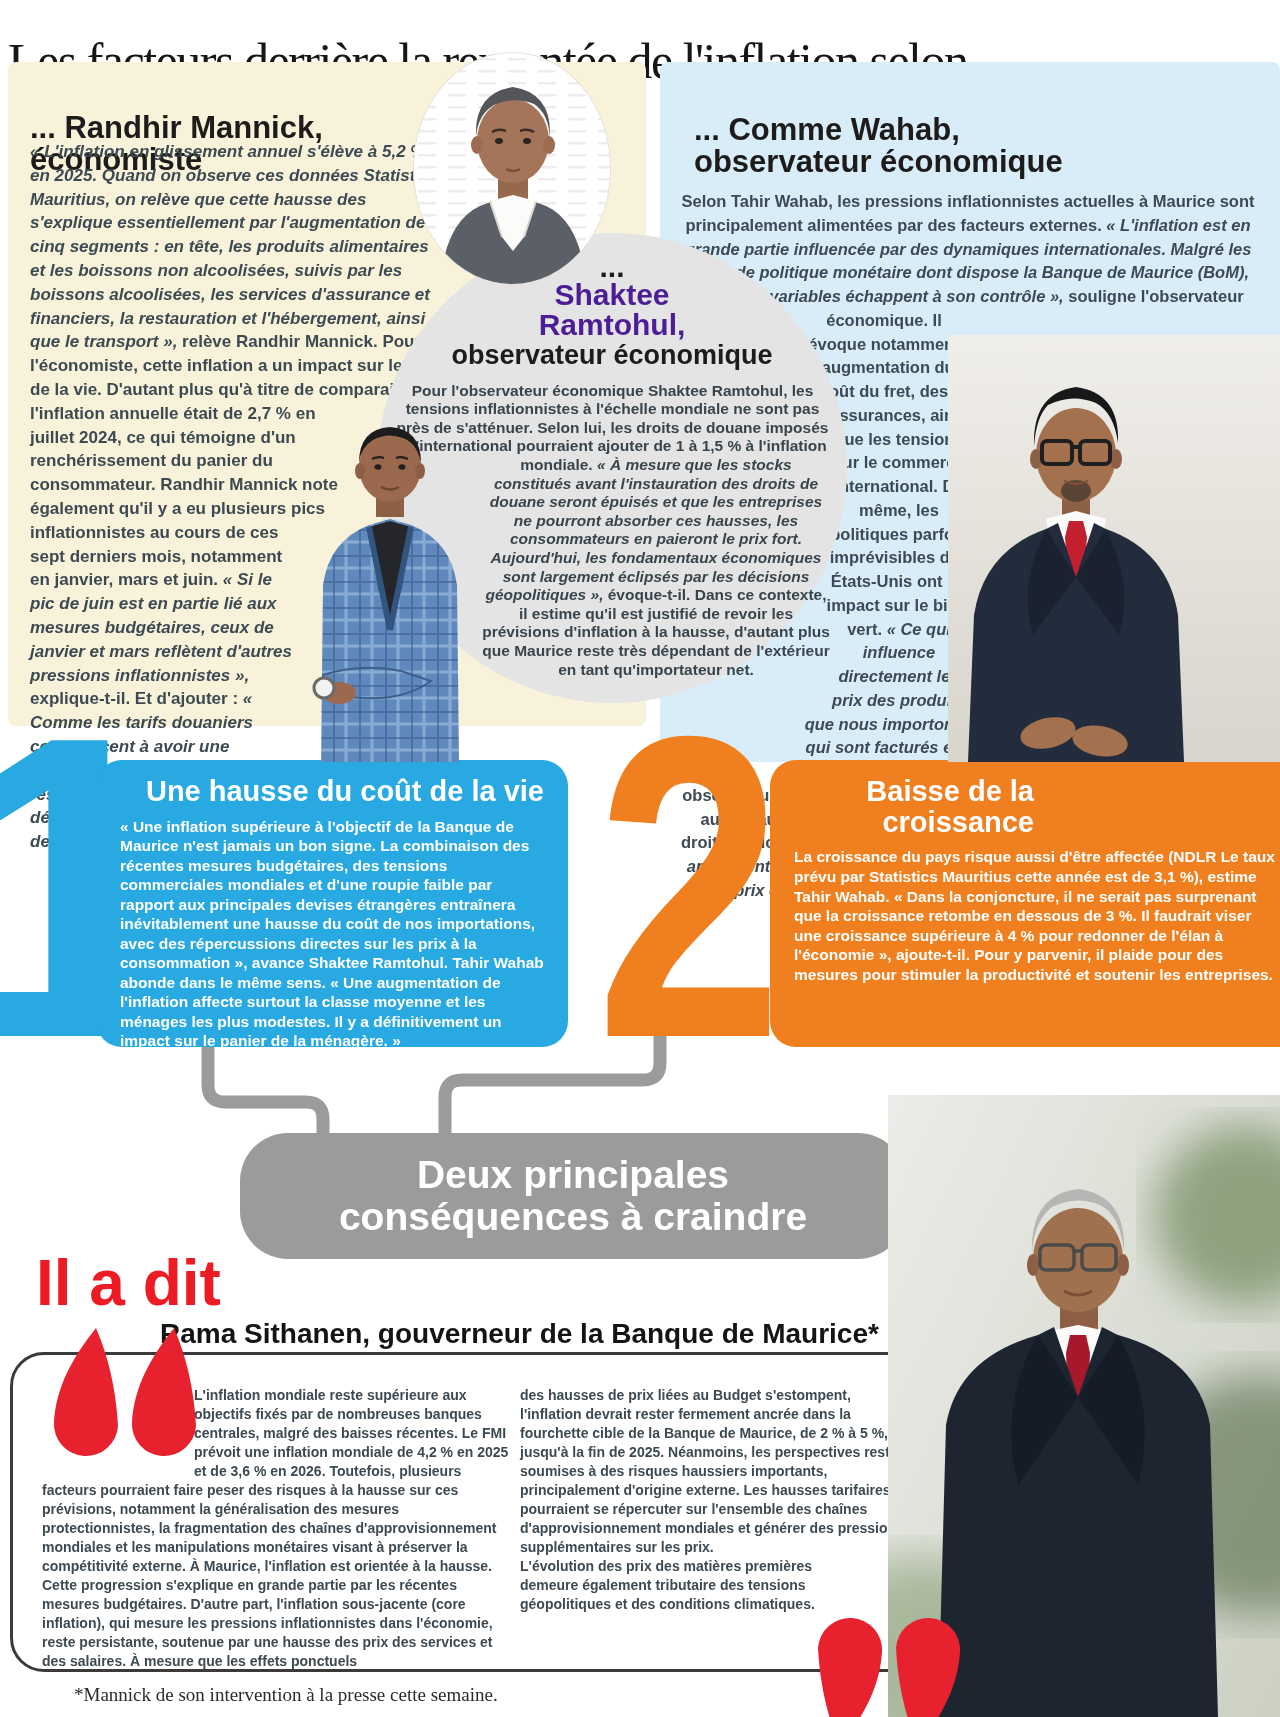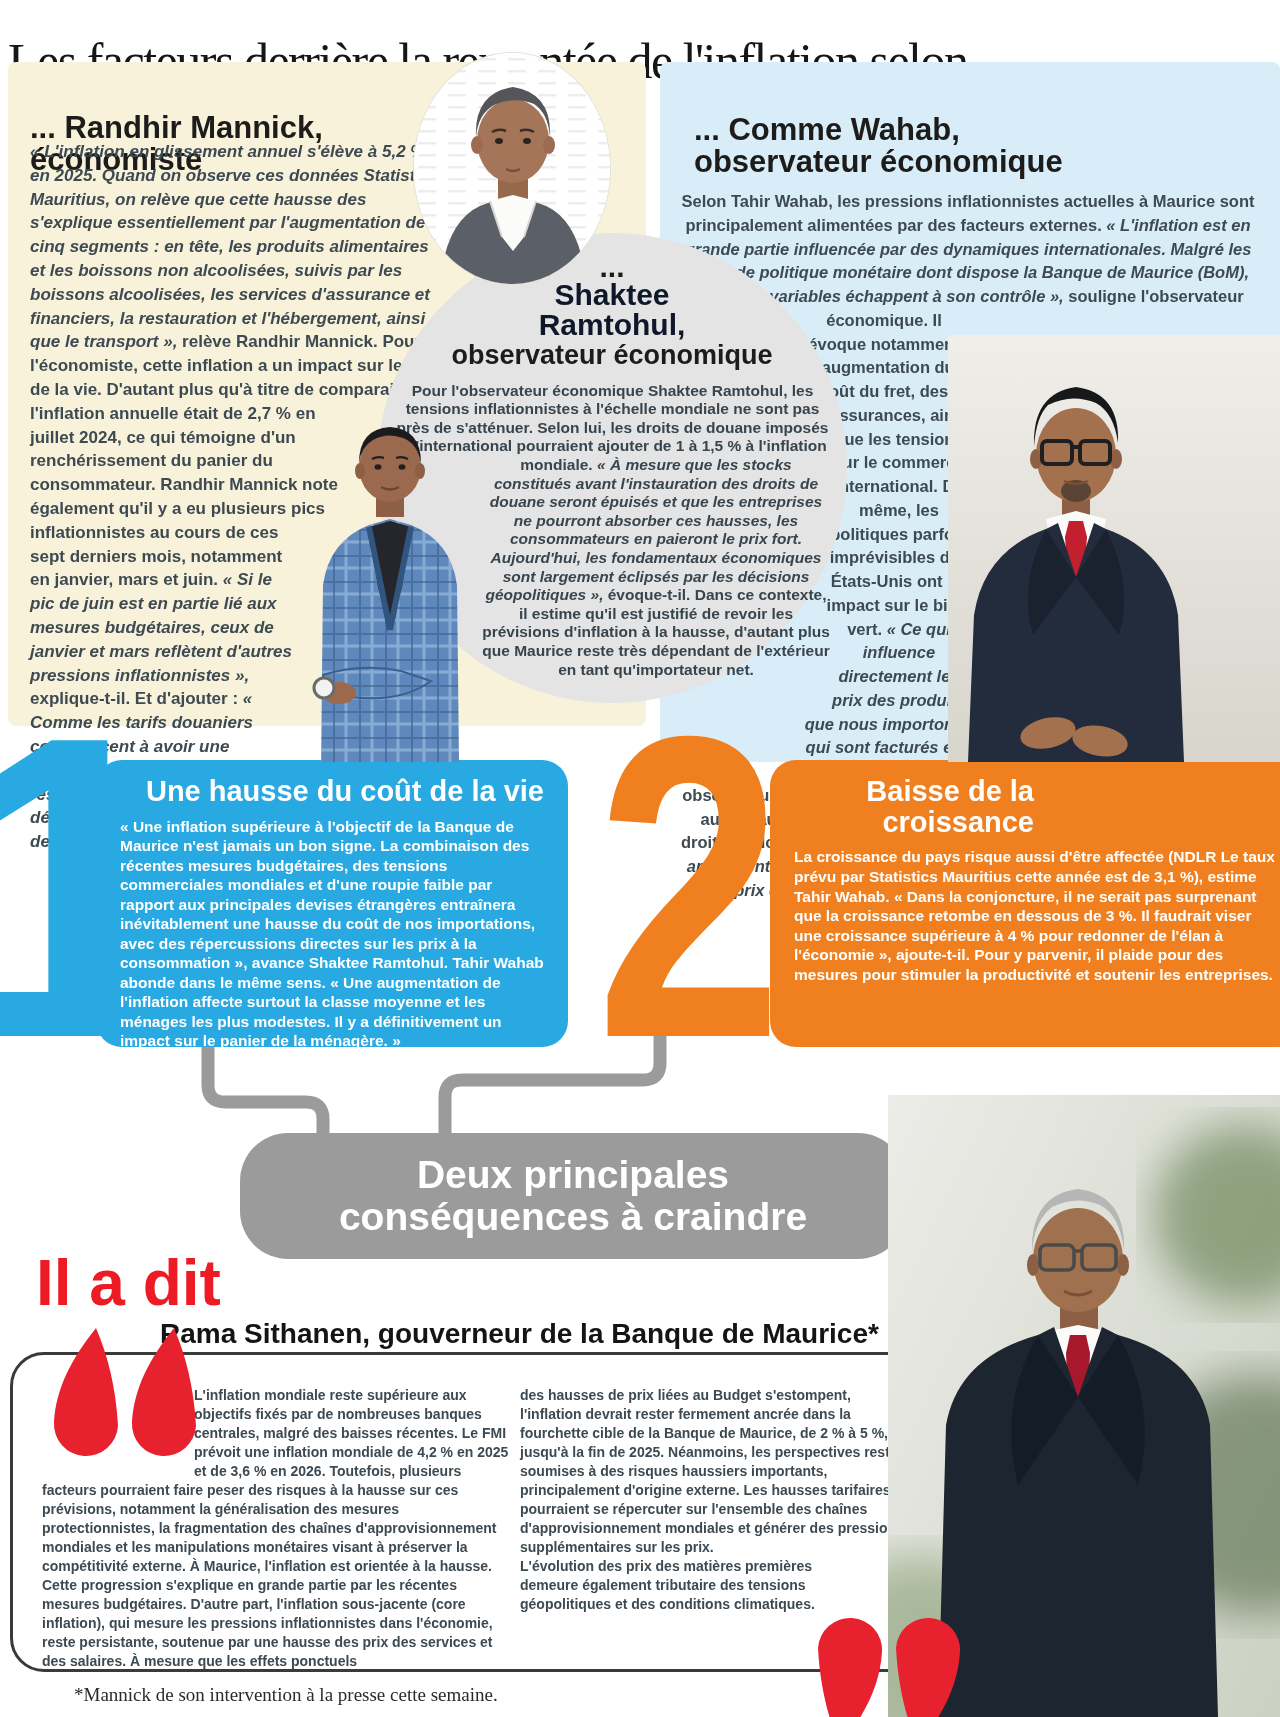--- a/index.html
+++ b/index.html
@@ -30,21 +30,21 @@
   .tl1{width:1px;height:118px;}
   .tl2{width:118px;height:92px;}
   .tl3{width:148px;height:272px;}
   .tl4{width:118px;height:80px;}
   .tr1{float:right;clear:right;width:1px;height:142px;}
   .tr2{float:right;clear:right;width:286px;height:470px;}
   
   .circle{position:absolute;left:377px;top:233px;width:470px;height:470px;border-radius:50%;
           background:#e4e4e4;z-index:3;text-align:center;}
   .circle .dots{display:block;margin-top:26px;font-weight:700;font-size:30px;line-height:.55;color:#1d1c1a;}
-  .circle .cname{display:block;width:220px;margin:4px auto 0;font-weight:700;font-size:30px;line-height:1.03;color:#0f172a;}
+  .circle .cname{display:block;width:220px;margin:4px auto 0;font-weight:700;font-size:30px;line-height:1.03;color:#4c1d95;}
   .circle .crole{display:block;font-weight:700;font-size:27px;line-height:1.05;color:#1d1c1a;}
   .p-circle{position:relative;margin:12px 16px 0;font-weight:700;font-size:15.5px;line-height:1.2;text-align:center;color:#39454d;}
   .cf0{width:1px;height:92px;}
   .cf1{width:88px;height:210px;}
   
   .photo{position:absolute;overflow:hidden;}
   .oval{left:413px;top:52px;width:196px;height:231px;border-radius:50%;background:#fff;
         border:1px solid #e3e0d6;z-index:5;}
   .ph-shaktee{left:281px;top:425px;width:215px;height:337px;z-index:6;overflow:visible;}
   .ph-tahir{left:948px;top:335px;width:332px;height:427px;z-index:5;background:linear-gradient(#f0eee9,#d8d5cd);}

